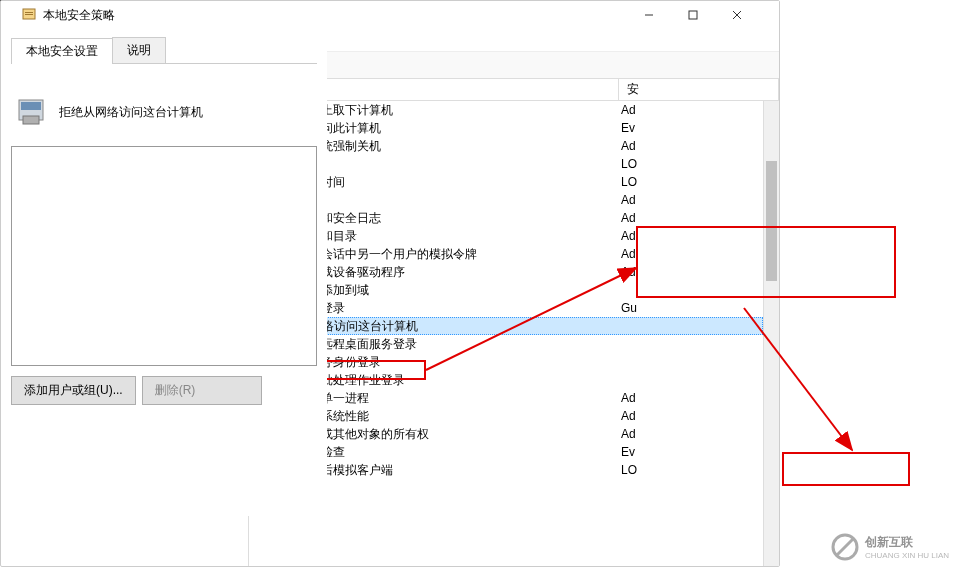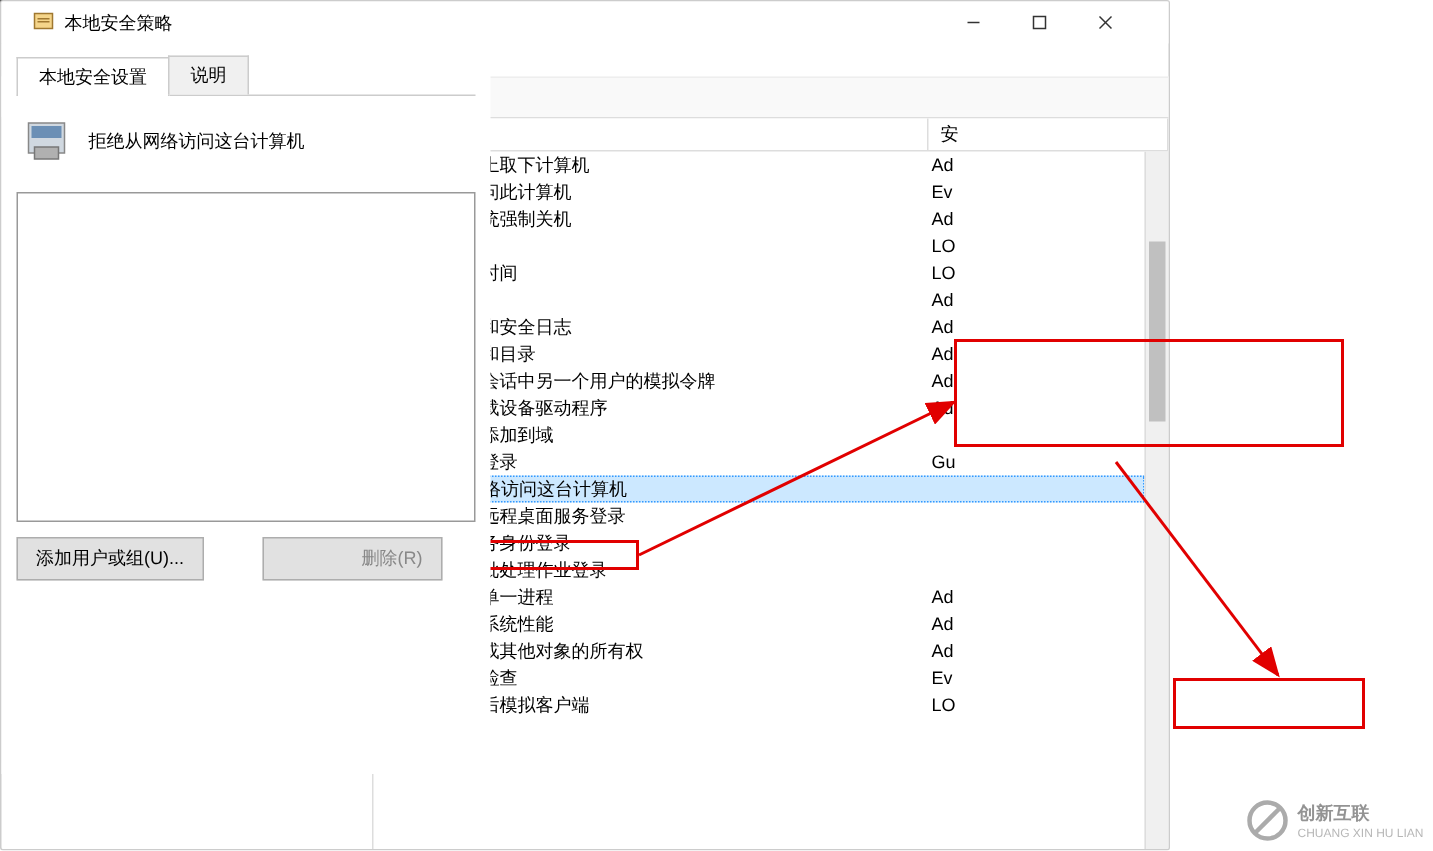--- a/index.html
+++ b/index.html
@@ -32,29 +32,29 @@
   .tree-node .exp { width: 14px; text-align: center; color: #666; }
   .tree-node .lbl { padding-left: 2px; }
   .tree-node.depth0 { padding-left: 4px; }
   .tree-node.depth1 { padding-left: 18px; }
   .tree-node.depth2 { padding-left: 36px; }
   .red-box { border: 2px solid #e10000; position: absolute; pointer-events: none; }
   .arrow-svg { position: absolute; pointer-events: none; }
   .props-window { left: 625px; top: 50px; width: 328px; height: 517px; border: 1px solid #555; background: #f0f0f0; box-shadow: 0 4px 16px rgba(0,0,0,0.3); }
   .props-titlebar { background: #333; color: #fff; height: 28px; display: flex; align-items: center; padding: 0 10px; }
   .props-body { padding: 8px 10px; background: #fff; height: calc(100% - 28px); position: relative; }
-  .tabs { display: flex; border-bottom: 1px solid #ccc; margin-bottom: 10px; }
+  .tabs { display: flex; border-bottom: 1px solid #ccc; margin-bottom: 28px; }
   .tab { padding: 4px 14px; border: 1px solid #ccc; border-bottom: none; background: #fff; margin-right: -1px; position: relative; top: 1px; }
   .tab.inactive { background: #f0f0f0; top: 0; }
   .policy-header { display: flex; align-items: center; gap: 12px; margin-bottom: 14px; padding: 4px; }
   .big-icon { width: 32px; height: 32px; }
   .userlist { border: 1px solid #999; height: 220px; background: #fff; margin-bottom: 10px; }
   .btn-row { display: flex; gap: 6px; }
-  .wbtn { padding: 5px 12px; border: 1px solid #adadad; background: #e1e1e1; min-width: 120px; text-align: right; }
-  .wbtn.disabled { color: #888; margin-left: 33px; }
+  .wbtn { padding: 5px 12px; border: 1px solid #adadad; background: #e1e1e1; min-width: 120px; text-align: left; }
+  .wbtn.disabled { color: #888; }
   .logo { position: absolute; right: 6px; bottom: 6px; opacity: 0.7; display: flex; align-items: center; gap: 6px; font-size: 16px; color: #666; }
   .folder-icon { width: 16px; height: 12px; display: inline-block; }
   .folder-icon svg { display: block; }
   .iconsvg { width: 16px; height: 16px; }
   .scrollbar-v { width: 16px; background: #f0f0f0; border-left: 1px solid #ddd; position: relative; }
   .scroll-thumb { position: absolute; left: 2px; right: 2px; background: #c0c0c0; height: 120px; top: 60px; }
 </style>
 </head>
 <body>
 

